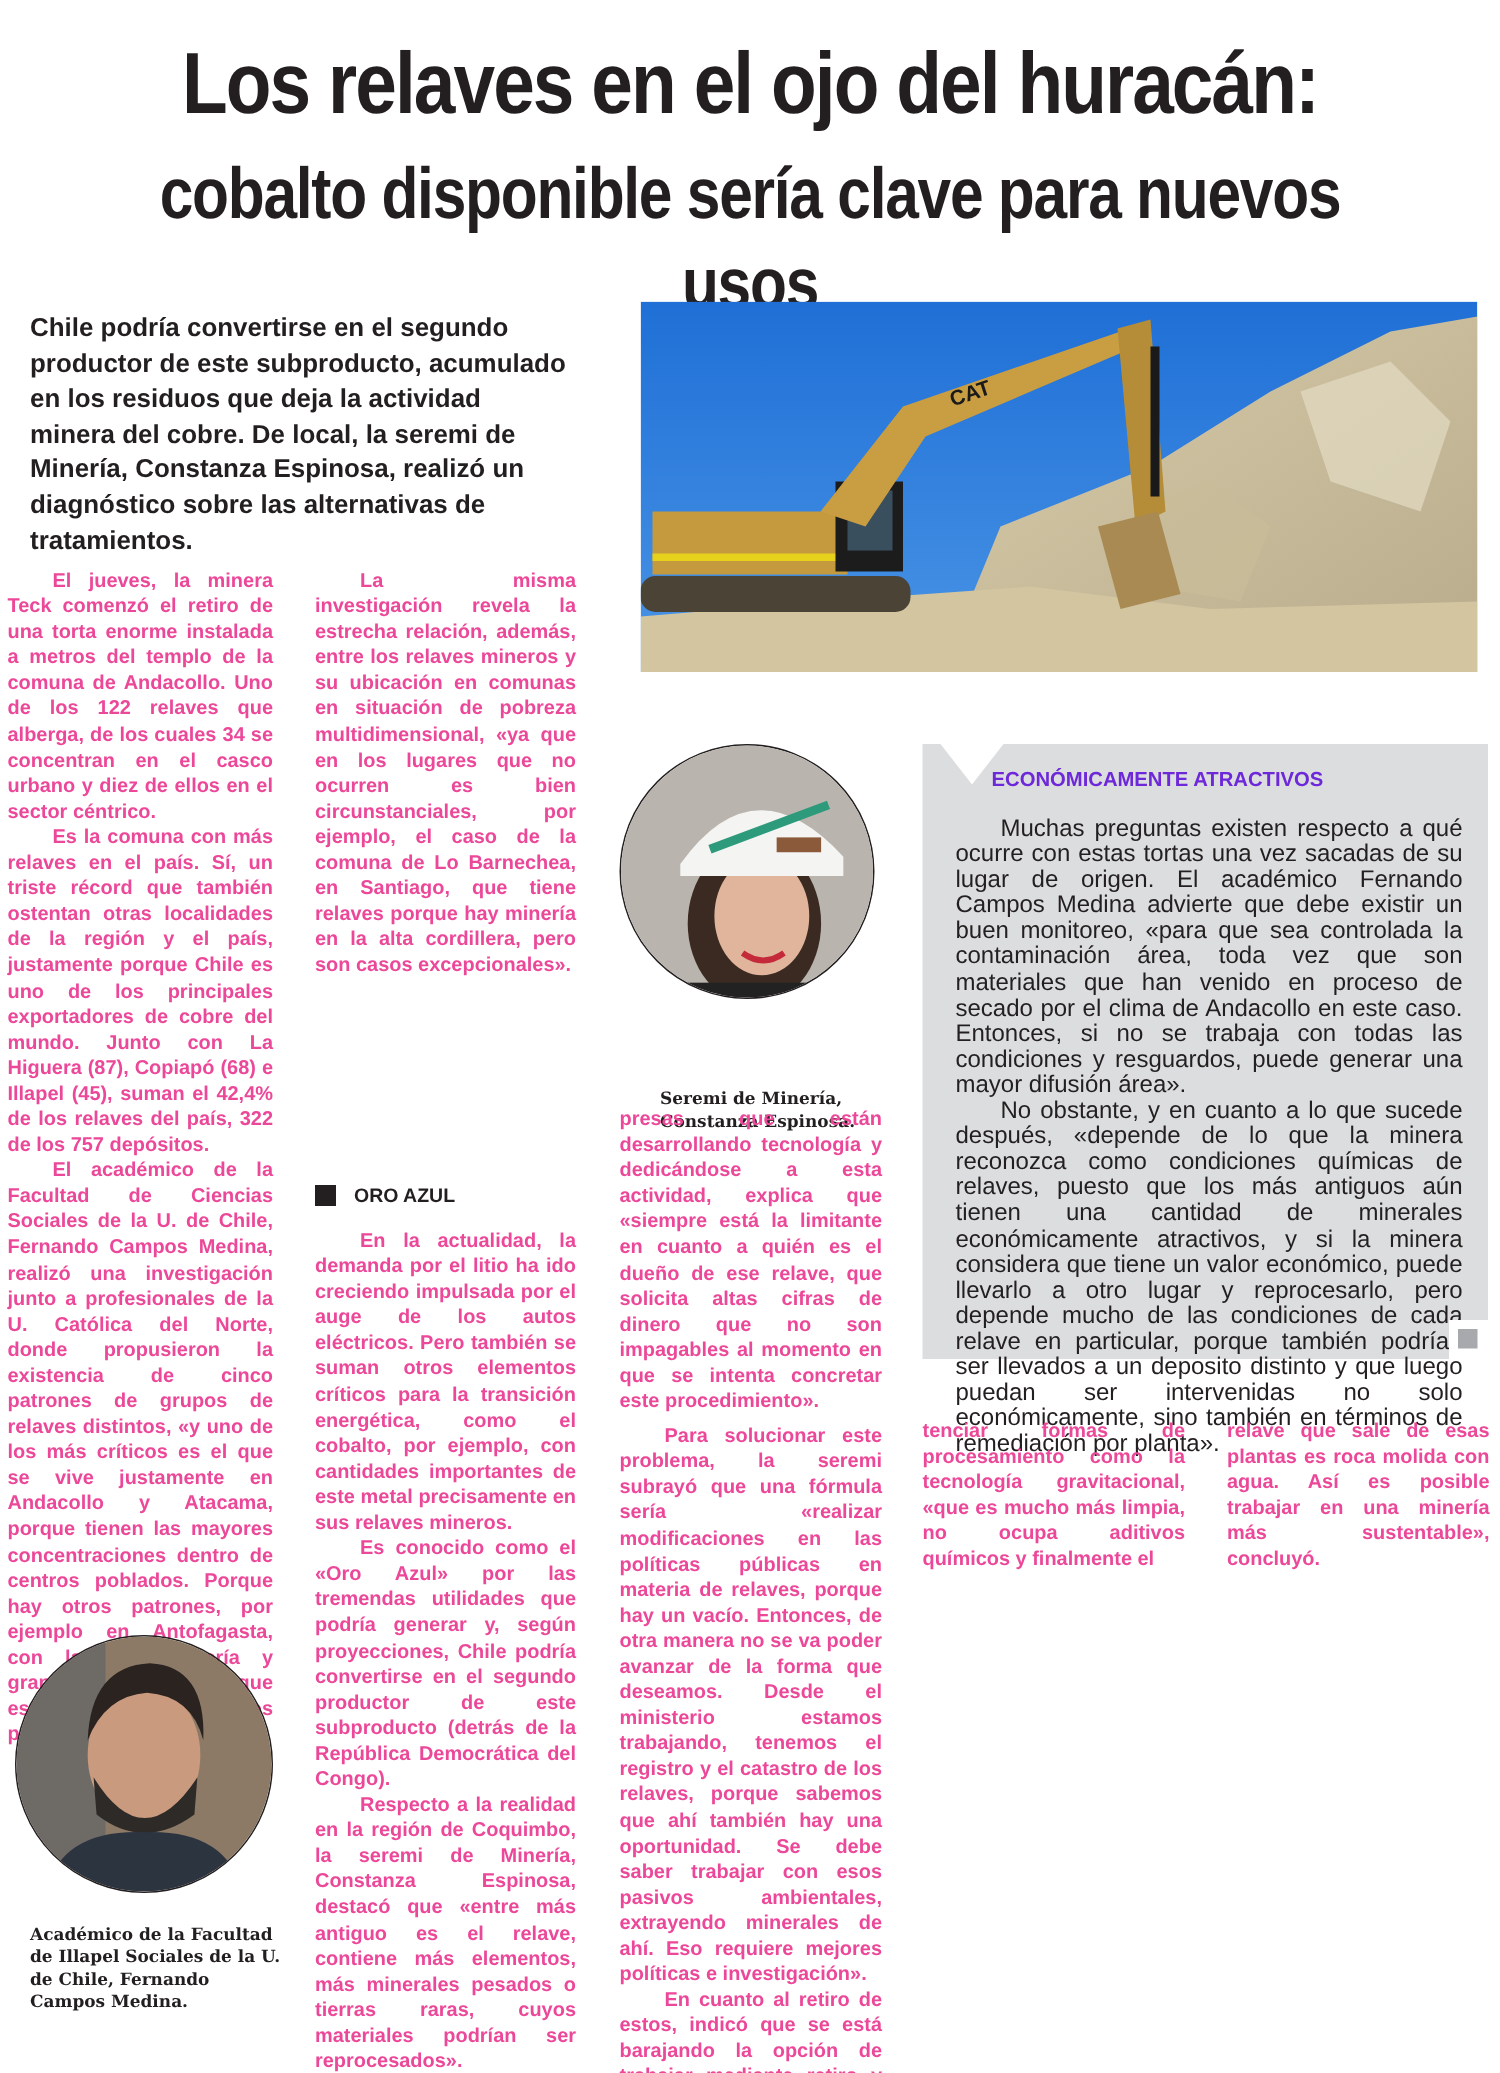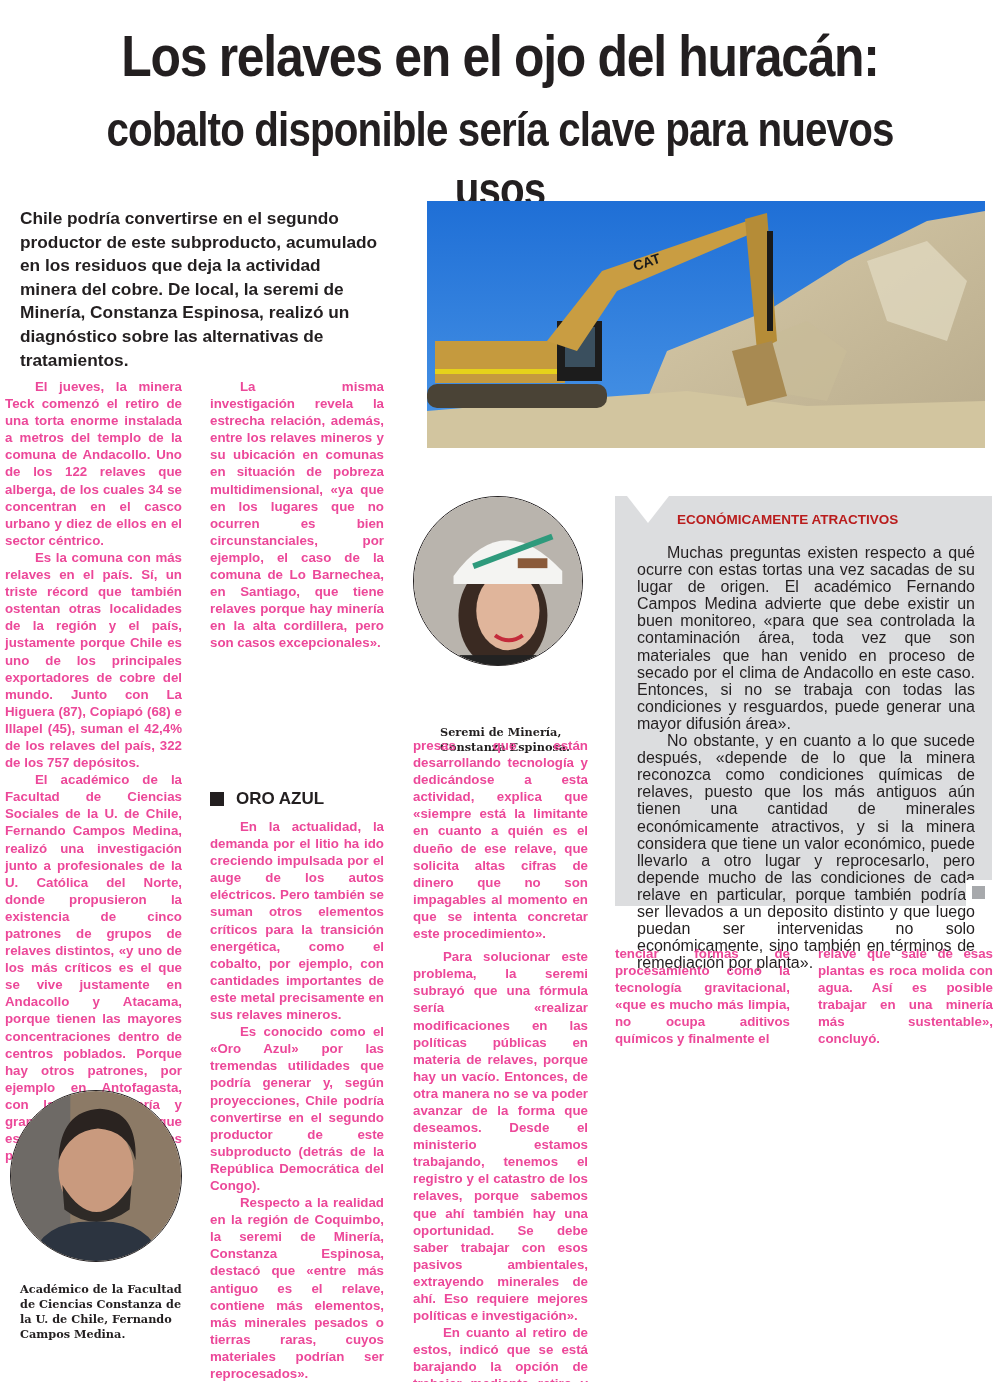--- a/index.html
+++ b/index.html
@@ -35,21 +35,21 @@
   .col p.noindent { text-indent: 0; }
   .col1 { left: 5px; top: 378px; width: 177px; }
   .col2 { left: 210px; top: 378px; width: 174px; }
   .col2b { left: 210px; top: 818px; width: 174px; }
   .col3 { left: 413px; top: 737px; width: 175px; }
   .col4 { left: 615px; top: 945px; width: 175px; }
   .col5 { left: 818px; top: 945px; width: 175px; }
 
   .section-head {
     position: absolute; left: 210px; top: 789px; display: flex; align-items: center; gap: 12px;
-    font-weight: bold; font-size: 17px;
+    font-weight: bold; font-size: 13px;
   }
   .section-head .square { width: 14px; height: 14px; background: #231f20; }
 
   .portrait {
     position: absolute; border-radius: 50%; overflow: hidden; border: 1.5px solid #231f20;
   }
   .portrait svg { width: 100%; height: 100%; display: block; }
   .portrait-seremi { left: 413px; top: 496px; width: 170px; height: 170px; }
   .portrait-academico { left: 10px; top: 1090px; width: 172px; height: 172px; }
 
@@ -63,21 +63,21 @@
   .box {
     position: absolute; left: 615px; top: 496px; width: 377px; height: 410px;
     background: #dcdddf;
   }
   .box .notch {
     position: absolute; left: 12px; top: 0; width: 0; height: 0;
     border-left: 21px solid transparent; border-right: 21px solid transparent;
     border-top: 27px solid #ffffff;
   }
   .box-title {
-    position: absolute; left: 46px; top: 16px; font-weight: bold; font-size: 13.5px; color: #b91c1c; margin-left: 16px;
+    position: absolute; left: 46px; top: 16px; font-weight: bold; font-size: 13.5px; color: #6d28d9;
   }
   .box-body {
     position: absolute; left: 22px; top: 48px; width: 338px; font-size: 16px; line-height: 17.1px;
     text-align: justify; color: #231f20;
   }
   .box-body p { text-indent: 30px; }
   .end-mark {
     position: absolute; right: 0; bottom: 0; width: 26px; height: 26px; background: #ffffff;
   }
   .end-mark span {
@@ -189,13 +189,13 @@
 <div class="portrait portrait-academico">
   <svg viewBox="0 0 172 172">
     <rect width="172" height="172" fill="#8c7a66"></rect>
     <rect x="0" y="0" width="60" height="172" fill="#6e6a66"></rect>
     <ellipse cx="86" cy="80" rx="38" ry="48" fill="#c99a7e"></ellipse>
     <path d="M48 70 Q50 20 90 18 Q128 20 126 70 Q118 40 88 38 Q60 40 48 70 Z" fill="#2a2320"></path>
     <path d="M52 95 Q86 150 122 95 L120 120 Q86 145 54 120 Z" fill="#2e2a27"></path>
     <path d="M20 172 Q30 130 86 132 Q142 130 152 172 Z" fill="#2c3440"></path>
   </svg>
 </div>
-<div class="caption caption-academico">Académico de la Facultad de Ciencias Constanza de la U. de Chile, Fernando Campos Medina.</div>
+<div class="caption caption-academico">Académico de la Facultad de Illapel Sociales de la U. de Chile, Fernando Campos Medina.</div>
 
 </body></html>

